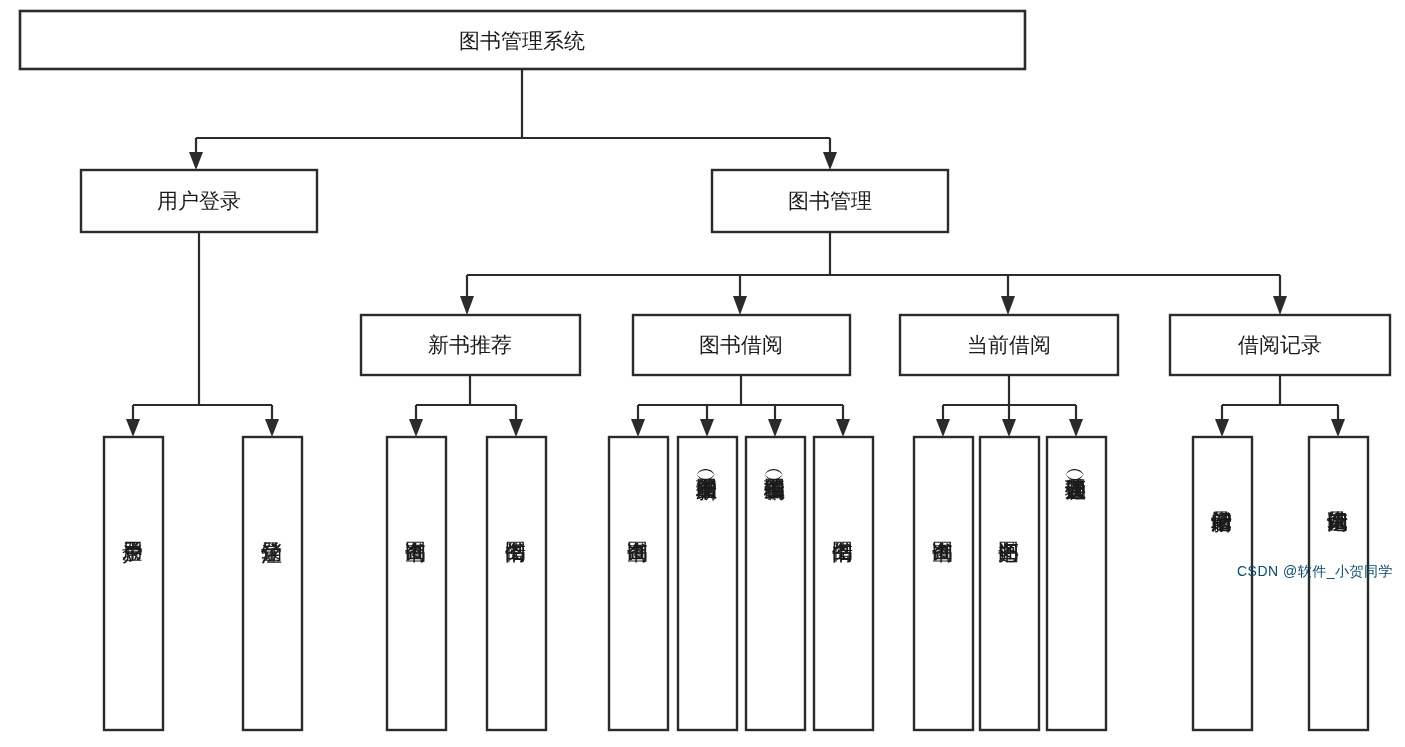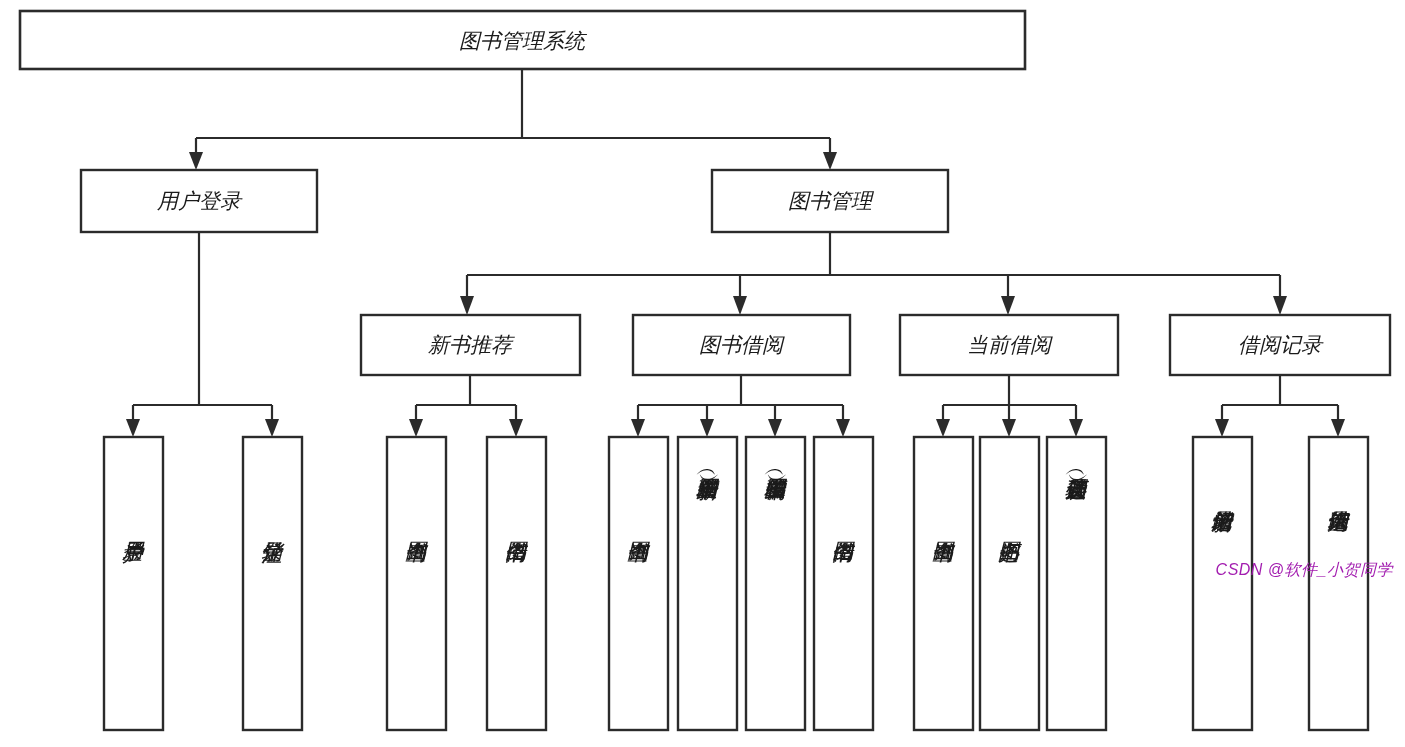--- a/index.html
+++ b/index.html
@@ -12,21 +12,20 @@
     height: 747px;
     font-family: "Liberation Sans", "DejaVu Sans", sans-serif;
     overflow: hidden;
     position: relative;
   }
   #diagram-root {
     position: relative;
     width: 1405px;
     height: 589px;
     background: #ffffff;
-    font-style: italic;
   }
   svg#flow {
     position: absolute;
     top: 0;
     left: 0;
     width: 1405px;
     height: 747px;
     display: block;
   }
   .node-box {
@@ -58,22 +57,22 @@
     font-size: 21px;
     fill: #1b1b1b;
     text-anchor: middle;
     white-space: pre;
   }
   .watermark {
     position: absolute;
     right: 12px;
     bottom: 8px;
     font-family: "Liberation Sans", "DejaVu Sans", sans-serif;
-    font-size: 16px;
-    color: #a21caf;
+    font-size: 14px;
+    color: #0c4a6e;
     letter-spacing: 0.5px;
     user-select: none;
     pointer-events: none;
     white-space: nowrap;
   }
 </style>
 </head>
 <body>
 
 <div id="diagram-root">

